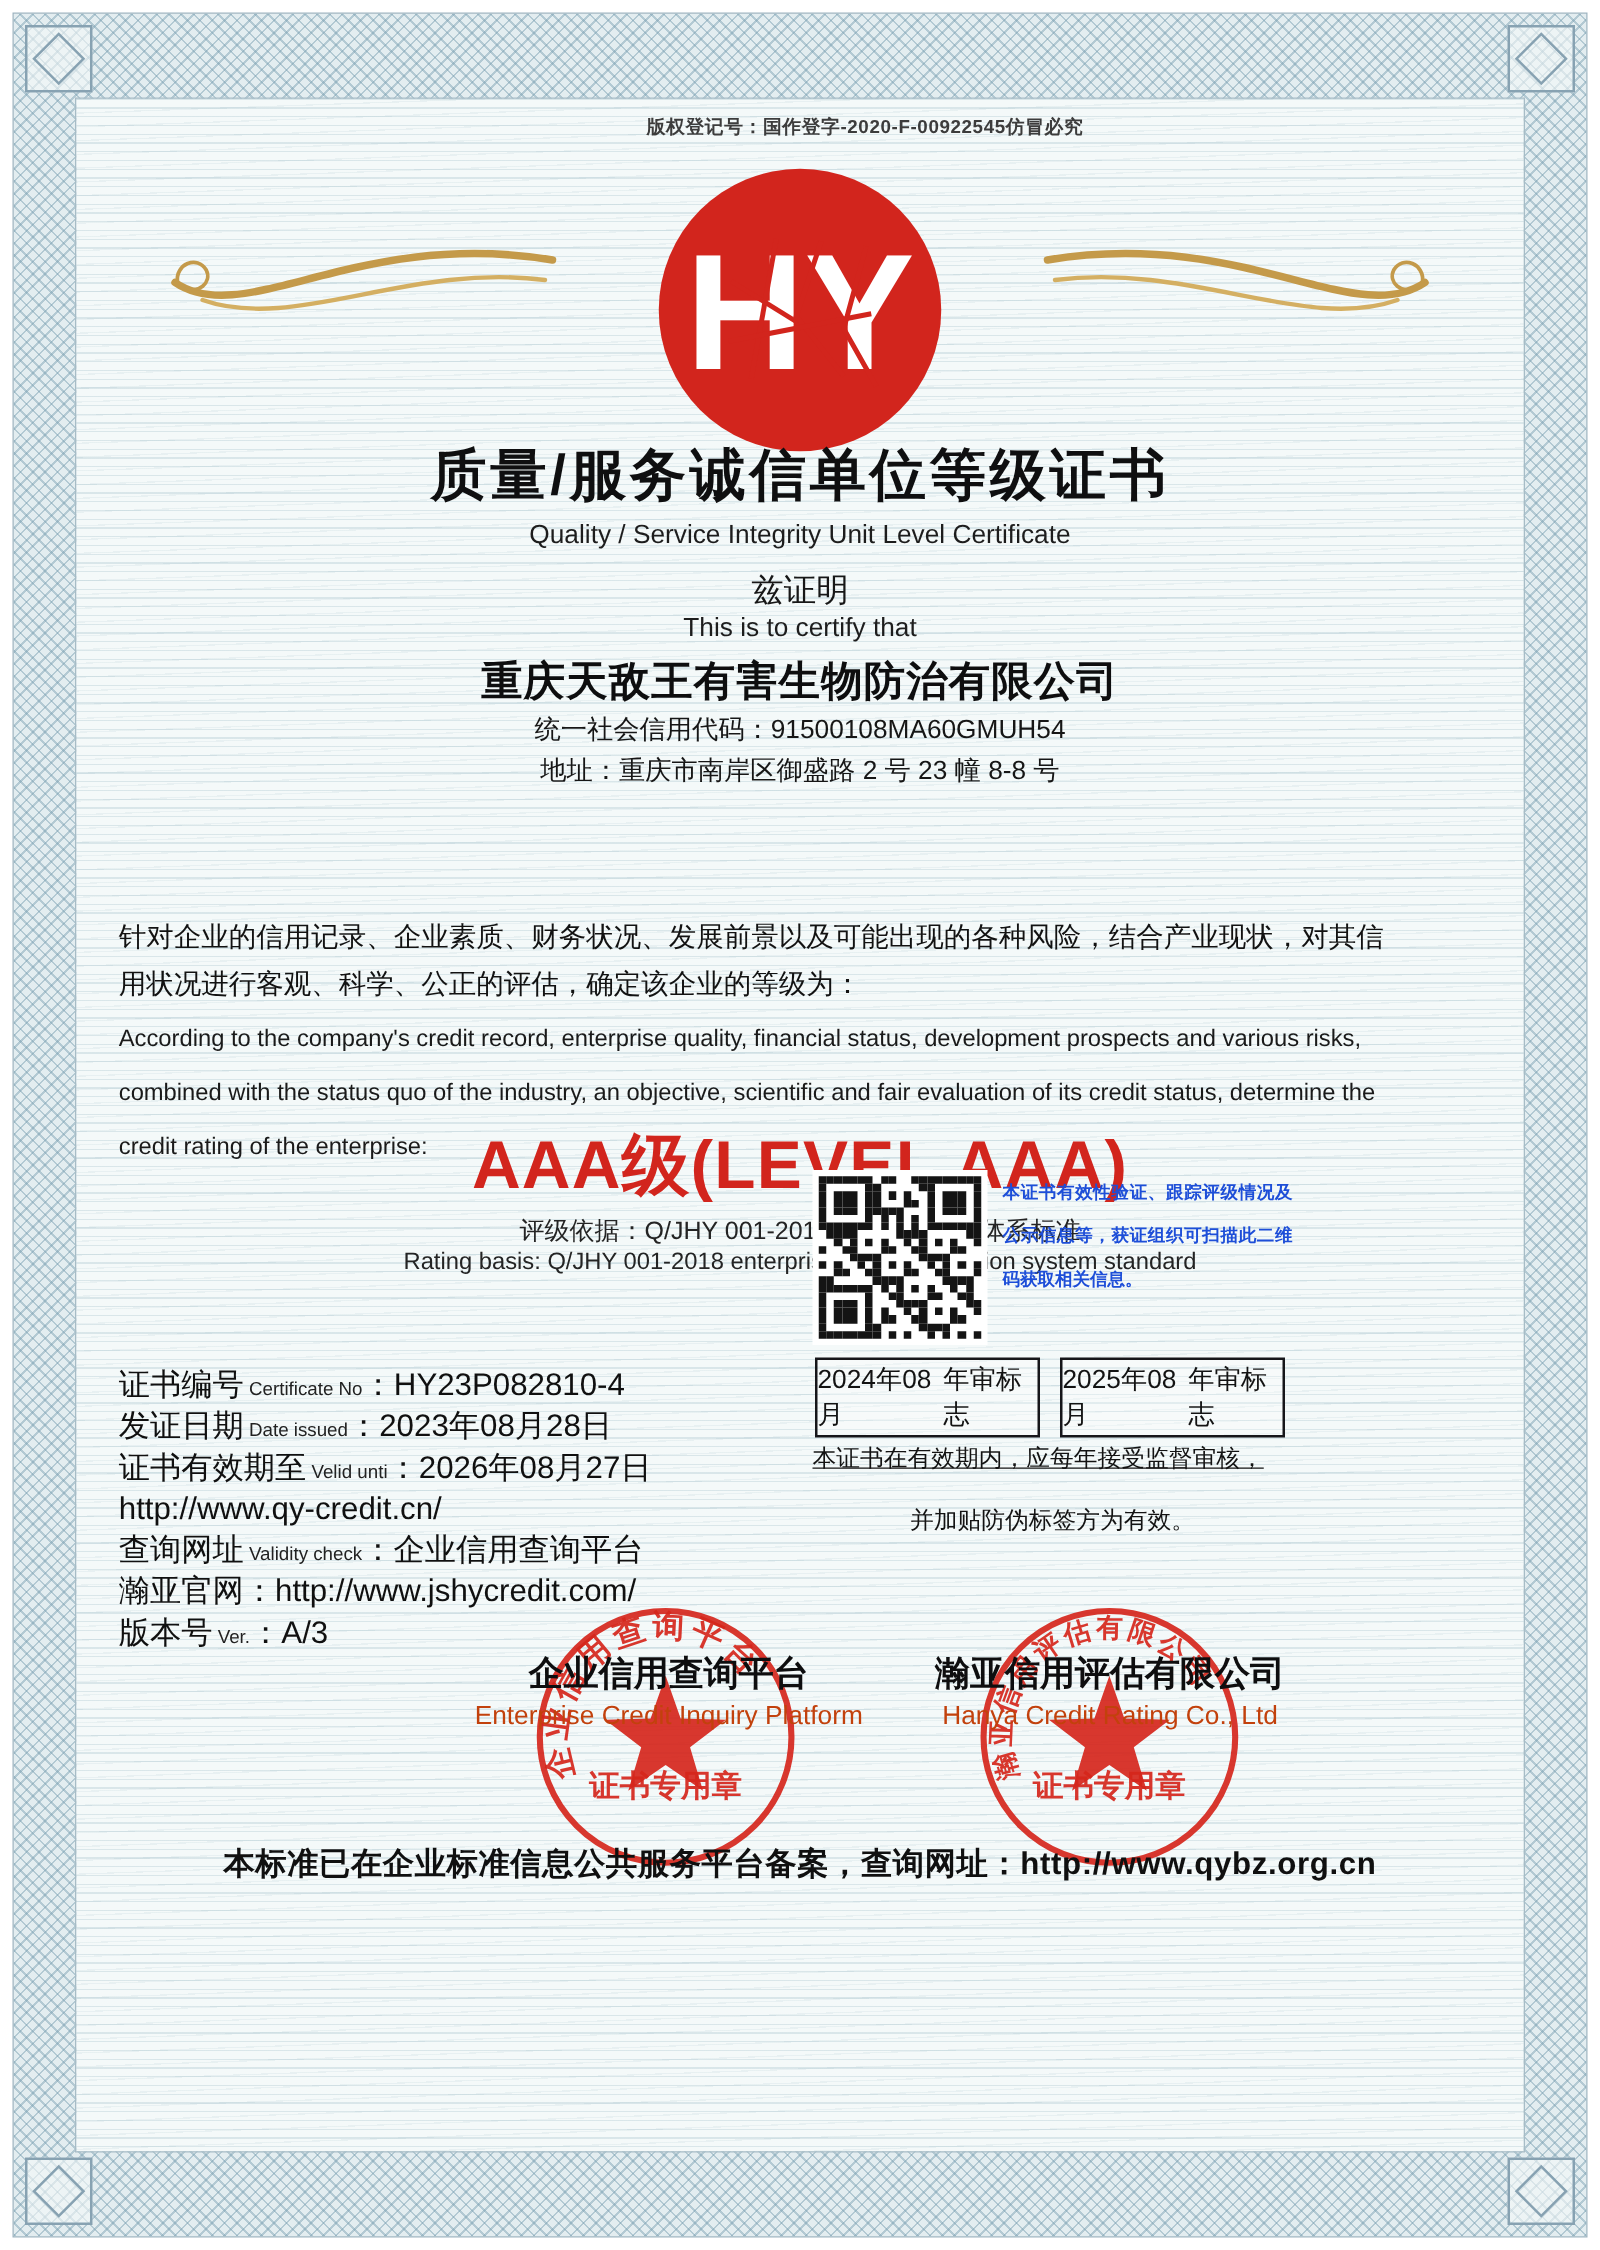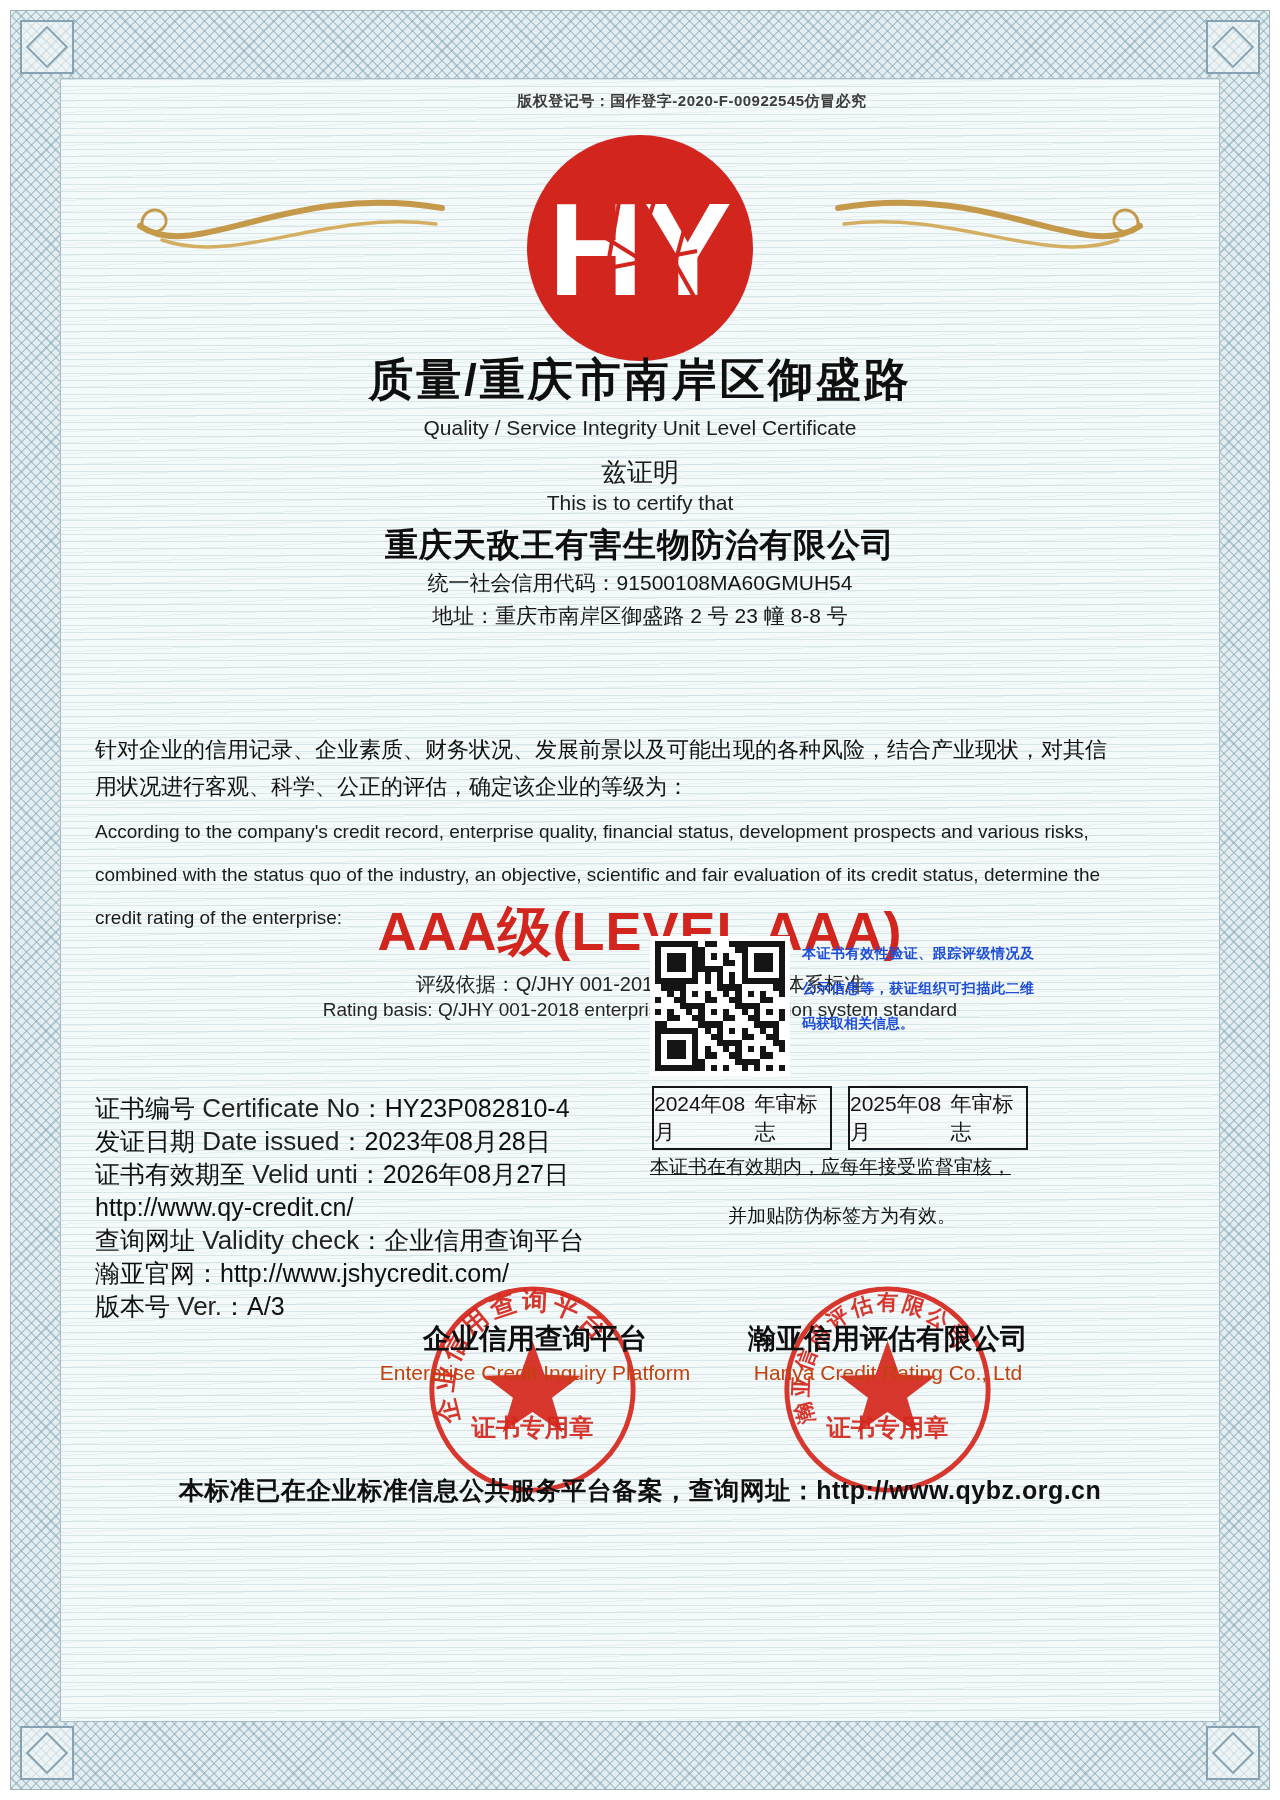--- a/index.html
+++ b/index.html
@@ -43,21 +43,21 @@
   .intro .zh{margin:0;font-size:22px;line-height:37px;color:#121212;}
   .intro .en{margin:5px 0 0;font-size:19px;line-height:43px;color:#1a1a1a;}
 
   .rating{top:896px;font-size:54px;font-weight:800;letter-spacing:1px;color:#d2251d;}
   .basis-zh{top:971px;font-size:20px;color:#242424;}
   .basis-en{top:999px;font-size:19px;color:#242424;}
 
   .details{top:1092px;left:95px;width:560px;text-align:left;white-space:nowrap;}
   .details .row{height:33px;line-height:33px;}
   .details .zh{font-size:25px;color:#101010;}
-  .details .en{font-size:26px;color:#222;}
+  .details .en{font-size:15px;color:#222;}
   .details .val{font-size:25px;color:#101010;}
 
   .qr-col{top:936px;left:650px;width:384px;height:320px;text-align:left;}
   .qr{position:absolute;top:0;left:0;width:130px;height:130px;padding:5px;background:#fff;
       display:grid;grid-template-columns:repeat(21,1fr);grid-template-rows:repeat(21,1fr);}
   .qr div{width:100%;height:100%;}
   .qr .on{background:#141414;}
   .qr-note{position:absolute;top:0;left:152px;width:232px;font-size:14px;line-height:35px;color:#1d4ed8;text-align:justify;font-weight:bold;}
   .audit-boxes{position:absolute;top:150px;left:2px;display:flex;gap:16px;}
   .audit-box{width:176px;height:60px;border:2px solid #16161a;display:flex;flex-direction:row;
@@ -103,21 +103,21 @@
     <text x="115" y="162" text-anchor="middle" font-size="132" font-weight="800" font-family="'Liberation Sans','DejaVu Sans',sans-serif" fill="#ffffff">HY</text>
     <g stroke="#d2251d" stroke-width="4">
       <path d="M60,92 L118,128" fill="none"></path>
       <path d="M96,58 L76,170" fill="none"></path>
       <path d="M132,60 L112,120 L150,168" fill="none"></path>
       <path d="M168,64 L150,130 L176,176" fill="none"></path>
       <path d="M58,140 L172,118" fill="none"></path>
     </g>
   </svg>
 
-  <div class="abs ctr title-zh">质量/重庆市南岸区御盛路</div>
+  <div class="abs ctr title-zh">质量/服务诚信单位等级证书</div>
   <div class="abs ctr certify-zh">兹证明</div>
   <div class="abs ctr title-en">Quality / Service Integrity Unit Level Certificate</div>
   <div class="abs ctr certify-en">This is to certify that</div>
   <div class="abs ctr company">重庆天敌王有害生物防治有限公司</div>
   <div class="abs ctr code-line">统一社会信用代码：91500108MA60GMUH54</div>
   <div class="abs ctr addr-line">地址：重庆市南岸区御盛路 2 号 23 幢 8-8 号</div>
 
   <div class="abs intro">
     <p class="zh">针对企业的信用记录、企业素质、财务状况、发展前景以及可能出现的各种风险，结合产业现状，对其信用状况进行客观、科学、公正的评估，确定该企业的等级为：</p>
     <p class="en">According to the company's credit record, enterprise quality, financial status, development prospects and various risks, combined with the status quo of the industry, an objective, scientific and fair evaluation of its credit status, determine the credit rating of the enterprise:</p>

